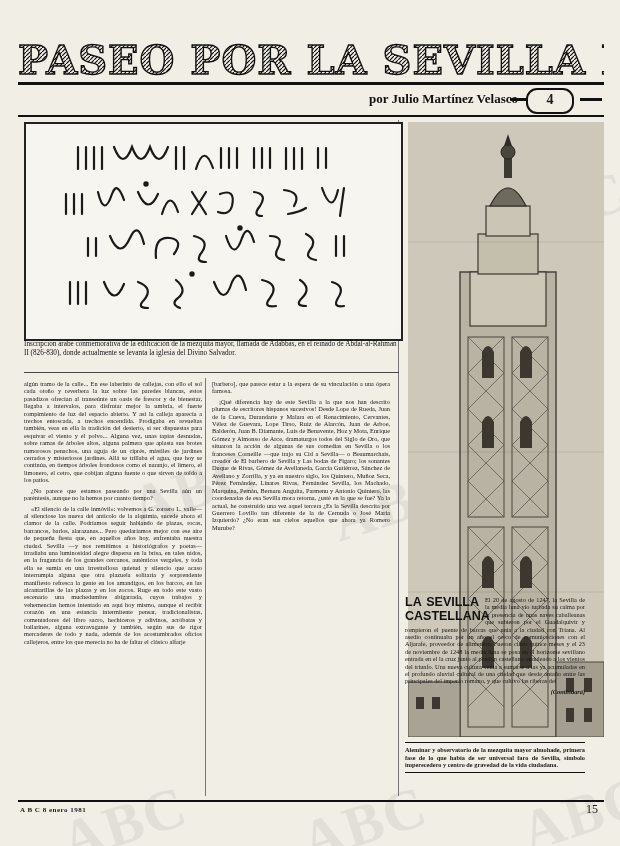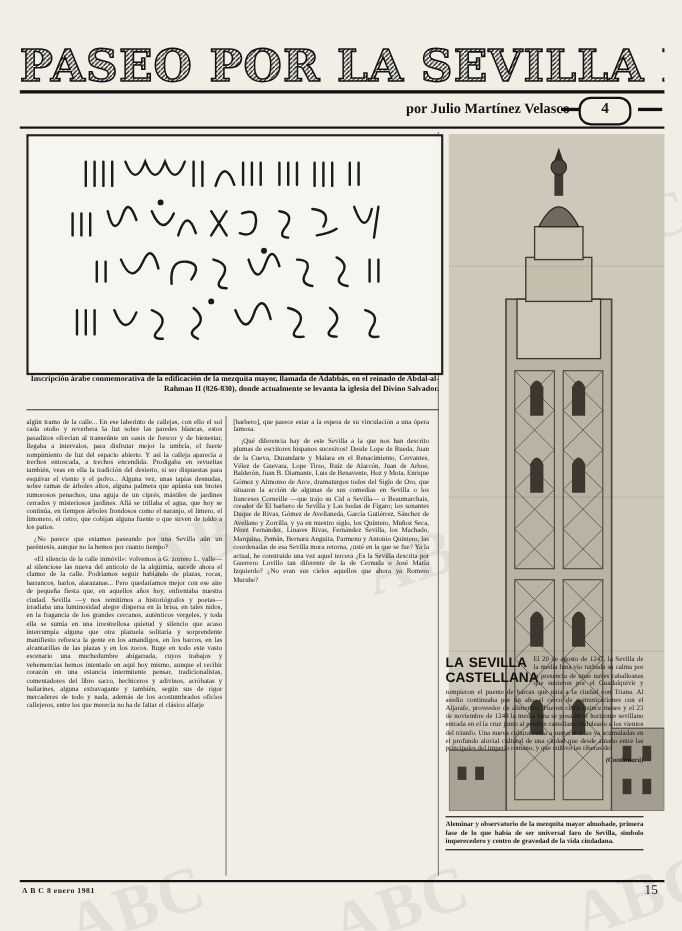--- a/index.html
+++ b/index.html
@@ -61,21 +61,21 @@
 
   
   .artbox{
     position:absolute;left:24px;top:122px;width:375px;height:215px;
     border:2px solid #222;background:#f6f4ee;
     overflow:hidden;
   }
   .artbox svg{display:block;}
   .caption{
     position:absolute;left:24px;top:340px;width:375px;
-    font-size:7.2px;line-height:9px;font-weight:700;text-align:right;
+    font-size:7.2px;line-height:9px;font-weight:400;text-align:left;
     color:#111;
   }
   .caption-rule{position:absolute;left:24px;top:372px;width:375px;height:1px;background:#444;}
 
   
   .col{
     position:absolute;
     font-size:6.3px;
     line-height:7.4px;
     text-align:justify;

